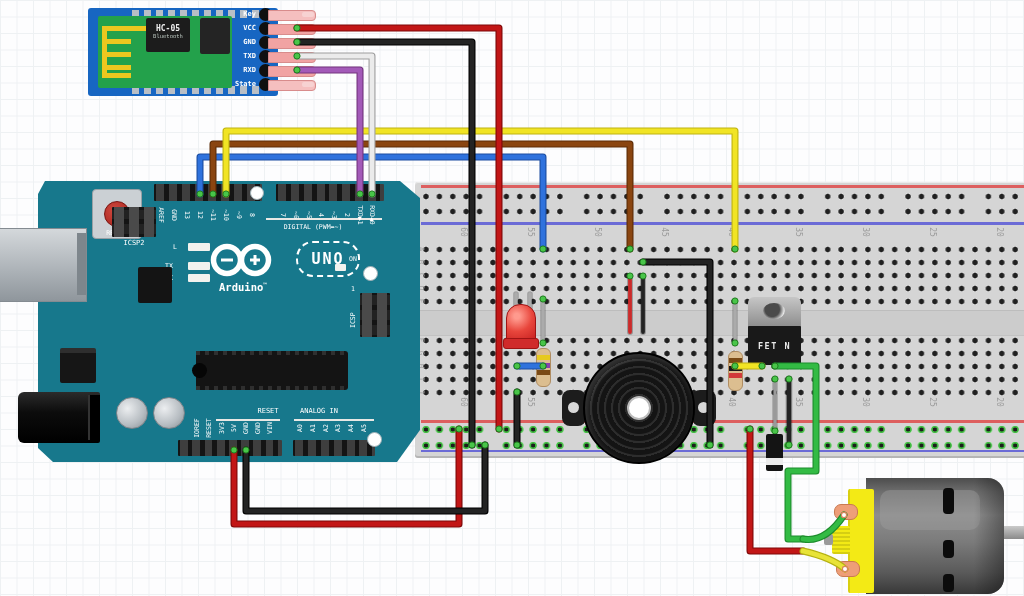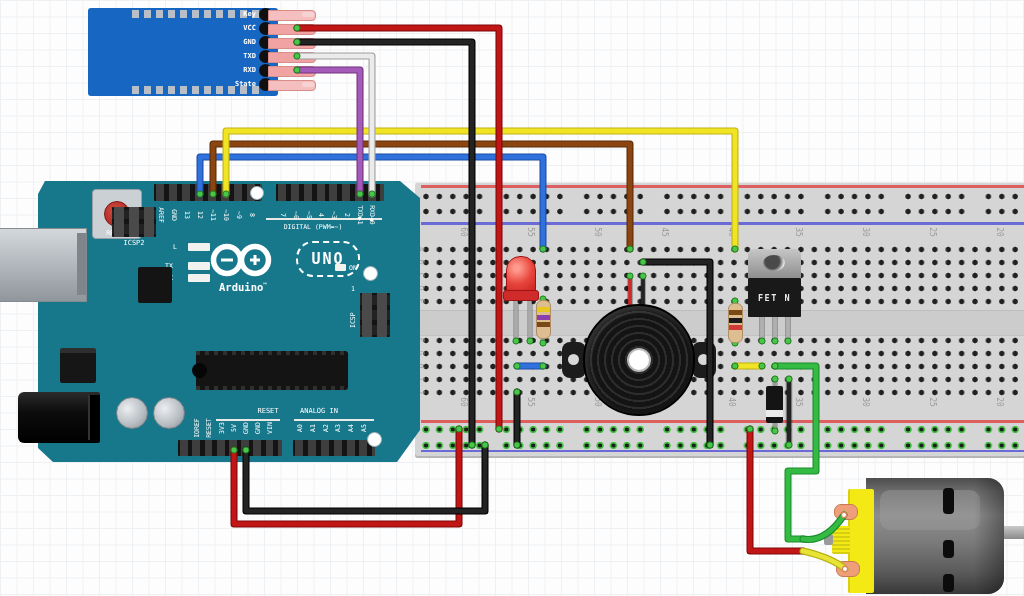--- a/index.html
+++ b/index.html
@@ -44,21 +44,21 @@
   .mhole{position:absolute;background:#fff;border:1.5px solid #9fb0b6;border-radius:50%;}
   
   #hc05{left:88px;top:8px;width:190px;height:88px;background:#1766c2;border-radius:3px;z-index:3;overflow:visible;}
   .padrow{position:absolute;left:44px;width:132px;height:8px;
     background-image:repeating-linear-gradient(90deg,#b9bfc6 0 7px,rgba(0,0,0,0) 7px 12px);}
   .hclabel{position:absolute;width:52px;text-align:right;font-size:7px;font-weight:bold;color:#fff;}
   .hcpad{position:absolute;width:13px;height:13px;border-radius:50%;background:#101010;}
   .stub{position:absolute;width:46px;height:9px;background:#f1a3a3;border:1px solid #d88c8c;border-radius:0 4px 4px 0;}
   .stub .tip{position:absolute;right:1px;top:1px;width:12px;height:5px;background:#f7d2d2;border-radius:2px;}
   
-  .comp{position:absolute;z-index:5;}
+  .comp{position:absolute;z-index:5;margin-top:48px;}
   #fet-tab{width:53px;height:30px;border-radius:6px 6px 0 0;background:linear-gradient(180deg,#c6c6c6,#8d8d8d);}
   #fet-hole{position:absolute;left:15px;top:6px;width:22px;height:16px;border-radius:50%;
     background:radial-gradient(circle at 42% 40%,#4a4a4a 45%,#e9e9e9 75%,#7a7a7a 95%);}
   #fet-body{position:absolute;left:0;top:29px;width:53px;height:39px;background:#191919;border-radius:1px;
     display:flex;align-items:center;justify-content:center;font-size:8.5px;font-weight:bold;letter-spacing:1.5px;color:#e8e8e8;}
   .res-body{position:absolute;background:#dcbe90;border:1px solid #b08d62;border-radius:6px;width:13px;}
   .band{position:absolute;left:0;width:100%;height:5px;}
   #buzzer-disc{width:108px;height:108px;border-radius:50%;border:2px solid #000;
     background:repeating-radial-gradient(circle at 50% 50%,#141414 0 4.5px,#2d2d2d 5.5px 7px);
     box-shadow:inset 3px 4px 6px rgba(255,255,255,.14);}
@@ -184,21 +184,21 @@
       <circle cx="52" cy="22" r="13.5" fill="none" stroke="#fff" stroke-width="5.5"></circle>
       <line x1="18" y1="22" x2="30" y2="22" stroke="#fff" stroke-width="3"></line>
       <line x1="47" y1="22" x2="57" y2="22" stroke="#fff" stroke-width="3"></line>
       <line x1="52" y1="17" x2="52" y2="27" stroke="#fff" stroke-width="3"></line>
     </svg>
     <div class="sk" style="left:160px;top:100px;width:90px;text-align:center;font-size:10.5px;font-weight:bold;"><span>Arduino</span><span style="font-size:6px;vertical-align:top;">™</span></div>
 
     <div class="abs" style="left:258px;top:60px;width:60px;height:32px;border:2px dashed #fff;border-radius:17px;display:flex;align-items:center;justify-content:center;font-size:15px;font-weight:bold;letter-spacing:2px;color:#fff;">UNO</div>
 
     <div class="whbar" style="left:297px;top:83px;width:11px;height:7px;"></div>
-    <div class="sk" style="left:311px;top:83px;">ON</div>
+    <div class="sk" style="left:311px;top:74px;">ON</div>
 
     <div class="hdr" style="left:322px;top:112px;width:30px;height:44px;background-image:repeating-linear-gradient(90deg,rgba(0,0,0,0) 0 2.5px,#4a4a4a 2.5px 12.5px,rgba(0,0,0,0) 12.5px 15px),repeating-linear-gradient(0deg,rgba(0,0,0,0) 0 2.4px,#222 2.4px 12.3px,rgba(0,0,0,0) 12.3px 14.6px);"></div>
     <div class="sk" style="left:313px;top:104px;">1</div>
     <div class="sk" style="left:300px;top:128px;transform:rotate(-90deg);transform-origin:center;width:30px;">ICSP</div>
 
     <div class="abs" style="left:158px;top:170px;width:152px;height:39px;background:#141414;border-radius:3px;">
       <div class="abs" style="left:-4px;top:12px;width:15px;height:15px;border-radius:50%;background:#060606;"></div>
       <div class="abs" style="left:0;top:0;width:100%;height:4px;background-image:repeating-linear-gradient(90deg,#2f2f2f 0 4px,rgba(0,0,0,0) 4px 9px);"></div>
       <div class="abs" style="left:0;bottom:0;width:100%;height:4px;background-image:repeating-linear-gradient(90deg,#2f2f2f 0 4px,rgba(0,0,0,0) 4px 9px);"></div>
     </div>
@@ -249,20 +249,35 @@
   <div class="abs" id="usb">
       <div id="usb-face"></div>
     </div>
   <div class="abs" id="jack">
       <div id="jack-face"></div>
     </div>
 
   <div class="abs" id="hc05">
     <div class="padrow" style="top:2px;"></div>
     <div class="padrow" style="bottom:2px;"></div>
+    <div class="abs" style="left:10px;top:8px;width:134px;height:72px;background:#23a14b;border-radius:2px;">
+      <svg width="134" height="72">
+        <rect x="4" y="10" width="5" height="52" fill="#ecc71f"></rect>
+        <rect x="9" y="10" width="42" height="5" fill="#ecc71f"></rect>
+        <rect x="9" y="23" width="24" height="5" fill="#ecc71f"></rect>
+        <rect x="9" y="36" width="24" height="5" fill="#ecc71f"></rect>
+        <rect x="9" y="49" width="24" height="5" fill="#ecc71f"></rect>
+        <rect x="9" y="57" width="24" height="5" fill="#ecc71f"></rect>
+      </svg>
+      <div class="abs" style="left:48px;top:2px;width:44px;height:34px;background:#1c1c1c;border-radius:2px;text-align:center;">
+        <div style="margin-top:6px;font-size:8px;font-weight:bold;color:#eee;">HC-05</div>
+        <div style="font-size:5.5px;color:#b9c4bd;">Bluetooth</div>
+      </div>
+      <div class="abs" style="left:102px;top:2px;width:30px;height:36px;background:#242424;border-radius:2px;"></div>
+    </div>
   <div class="hclabel" style="left: 116px; top: 1.5px;">Key</div>
       <div class="hcpad" style="left: 171px; top: -0.5px;"></div>
       <div class="stub" style="left: 180px; top: 1.5px; background: rgb(245, 191, 191);">
         <div class="tip"></div>
       </div>
       <div class="hclabel" style="left: 116px; top: 15.5px;">VCC</div>
       <div class="hcpad" style="left: 171px; top: 13.5px;"></div>
       <div class="stub" style="left: 180px; top: 15.5px;"></div>
       <div class="hclabel" style="left: 116px; top: 29.5px;">GND</div>
       <div class="hcpad" style="left: 171px; top: 27.5px;"></div>

